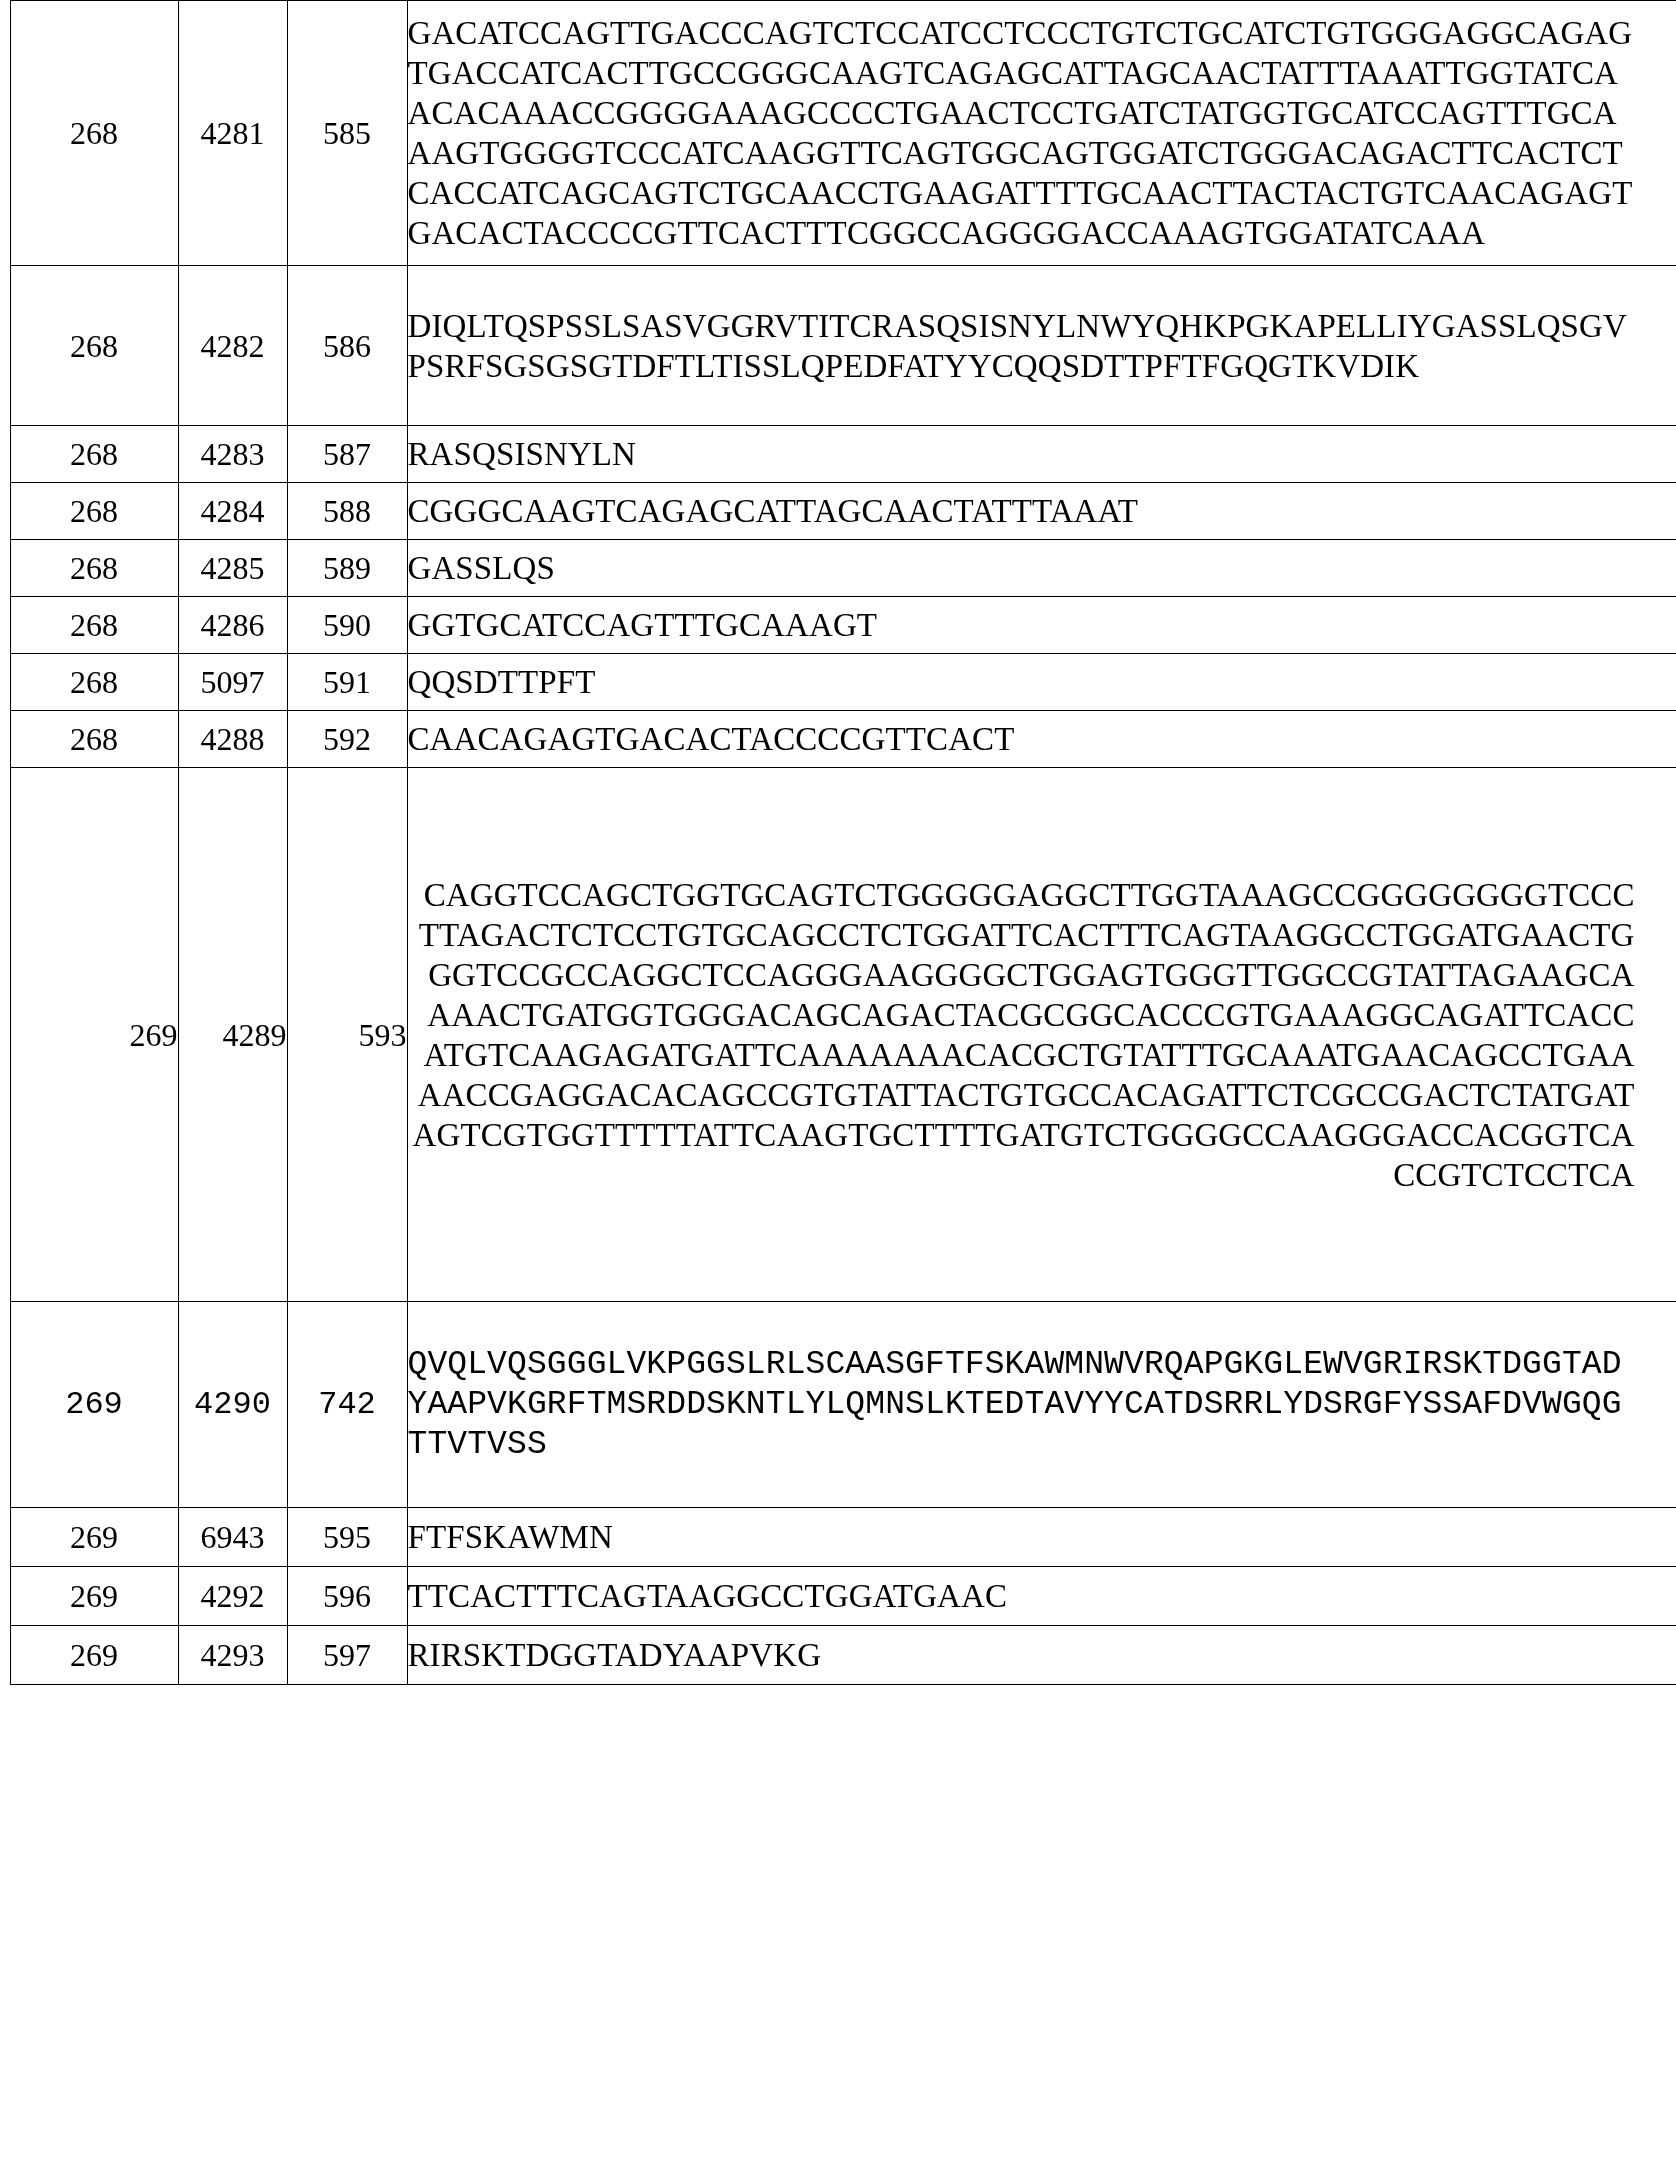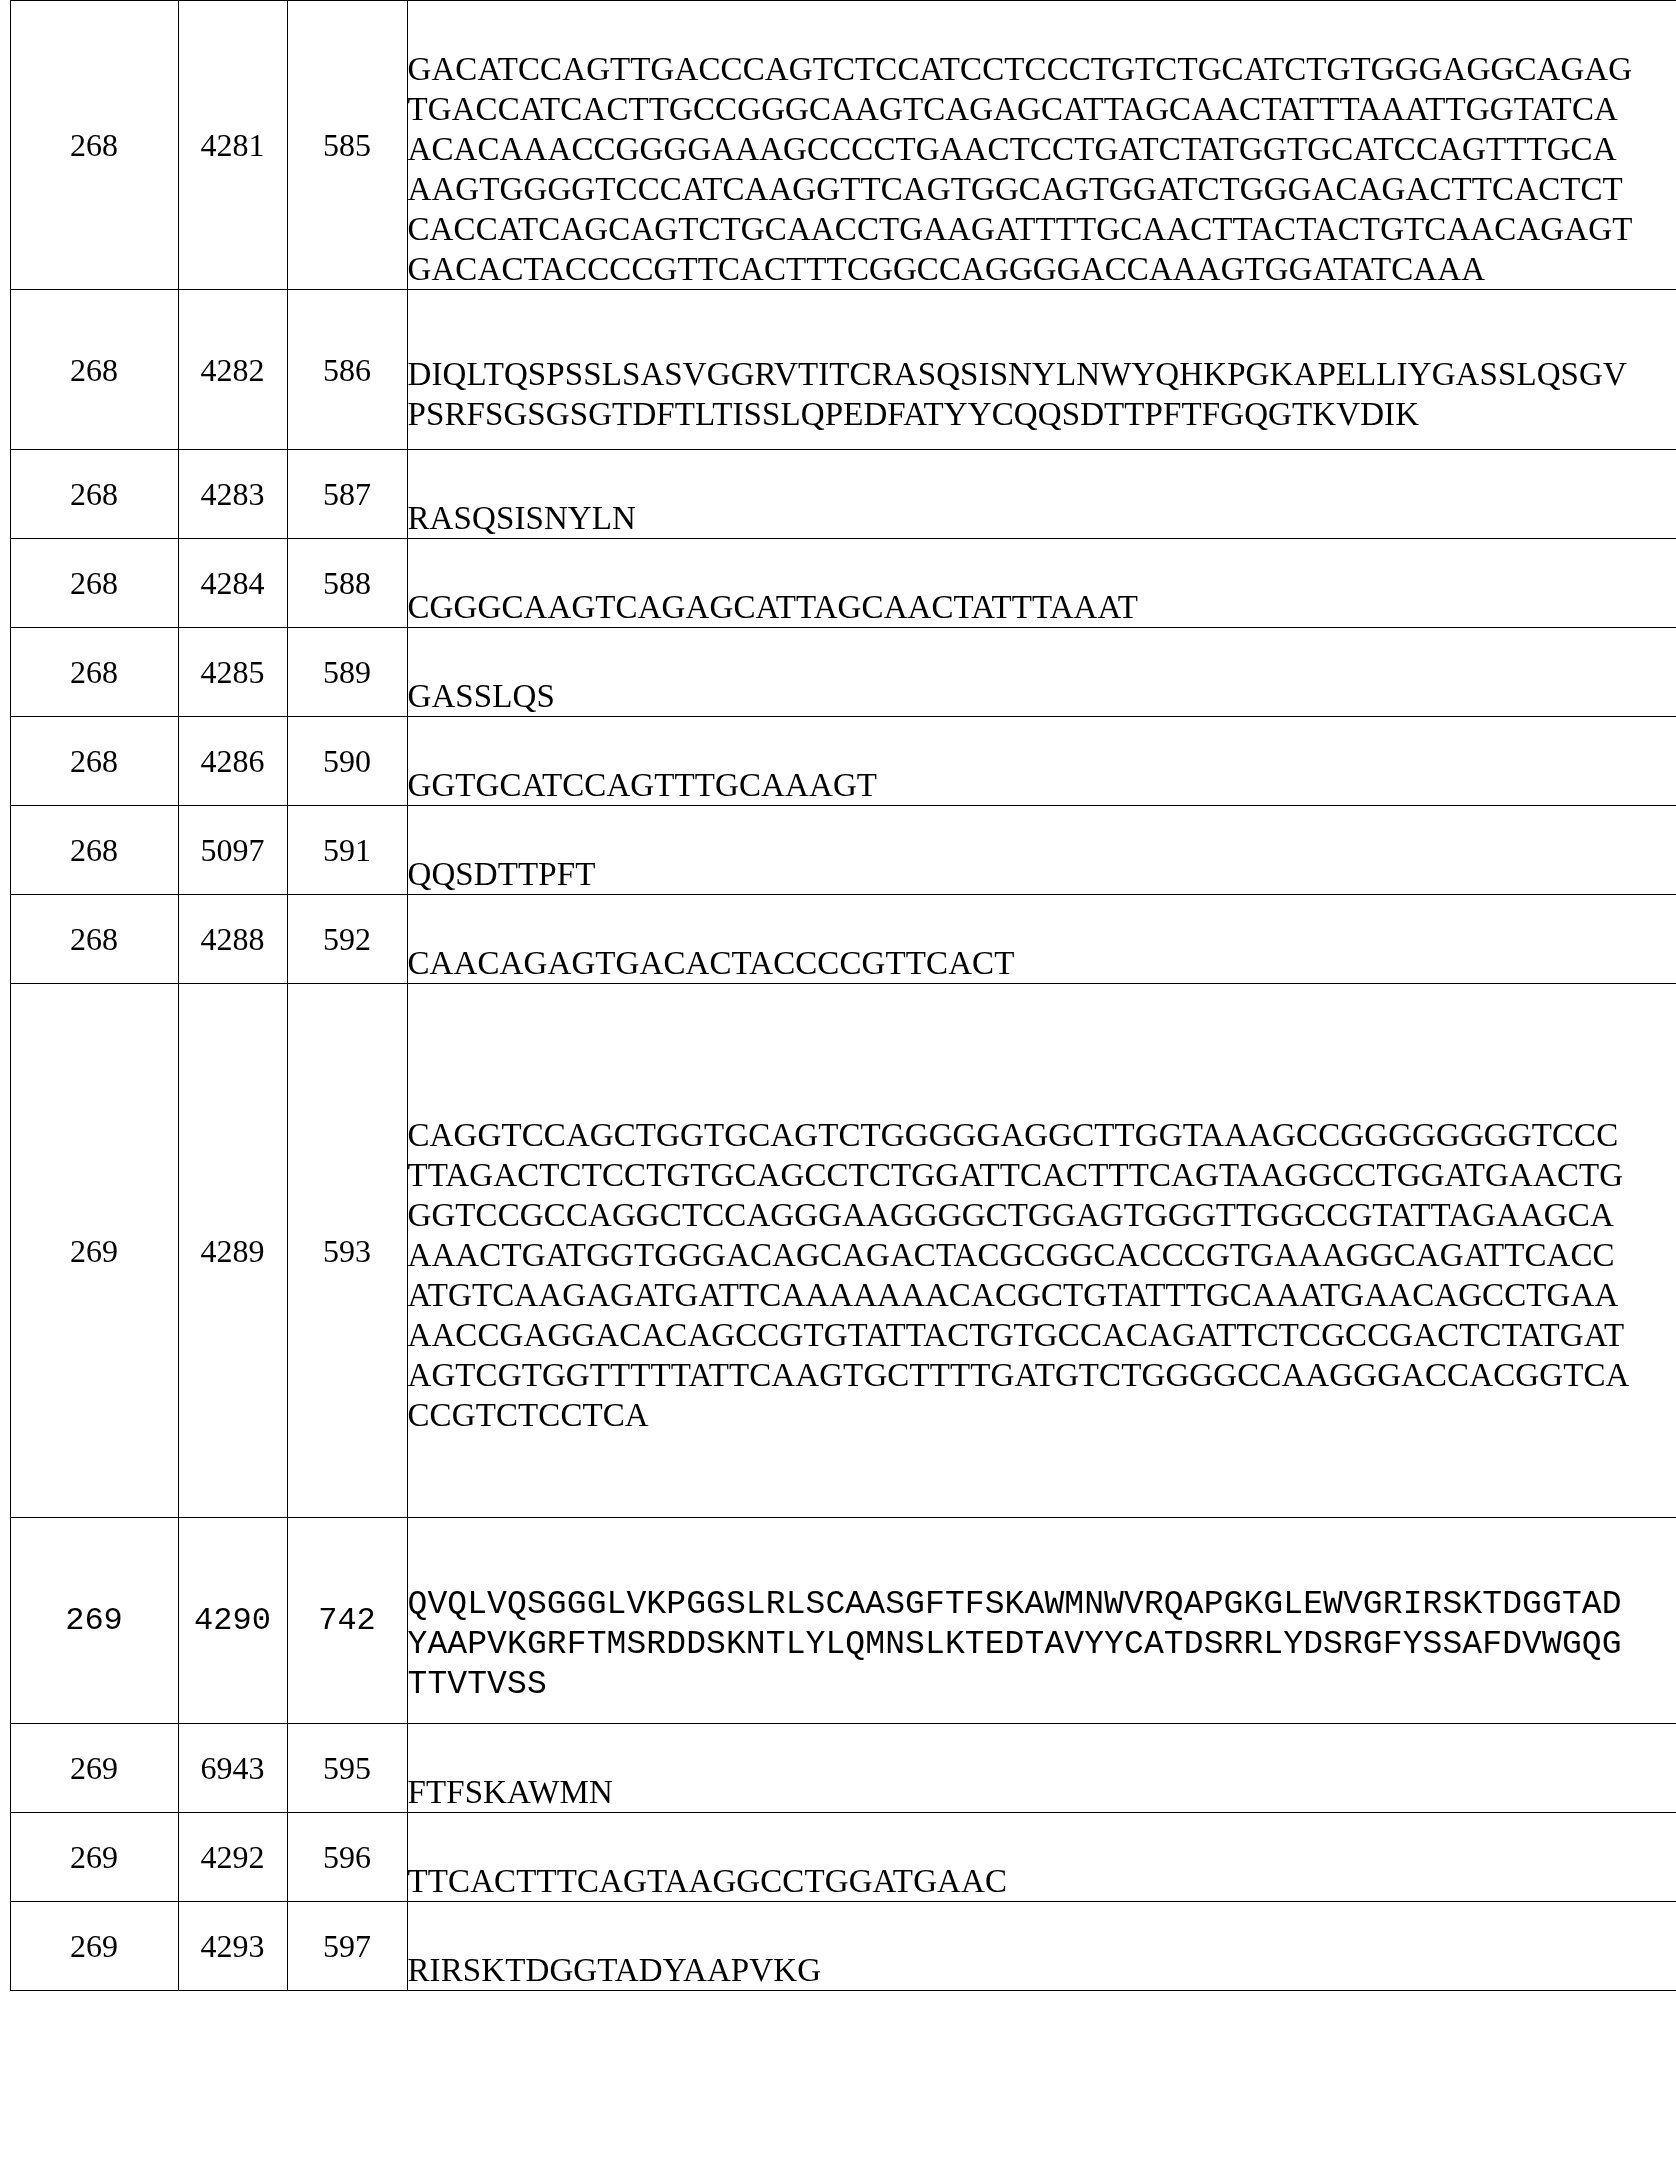--- a/index.html
+++ b/index.html
@@ -53,27 +53,26 @@
     font-size: 33px;
     line-height: 40px;
     letter-spacing: 0.1px;
     word-break: break-all;
     overflow-wrap: anywhere;
     white-space: pre-wrap;
   }
   td.seq-cell .seq-text {
     display: block;
     max-width: 1227px;
-    margin-top: 48px;
   }
   
   tr.r-tall-10 td { height: 264px; }
   tr.r-tall-3  td { height: 159px; }
   tr.r-short   td { height: 56px; }
-  tr.r-tall-15 td { height: 533px; }
+  tr.r-tall-15 td { height: 533px; text-align: right; }
   tr.r-tall-4  td { height: 205px; font-family: Liberation Mono, monospace; }
   tr.r-short-last td { height: 58px; }
 </style>
 </head>
 <body>
 
 <div class="page">
   <table class="seq-table">
     <colgroup>
       <col class="c-seqid">

